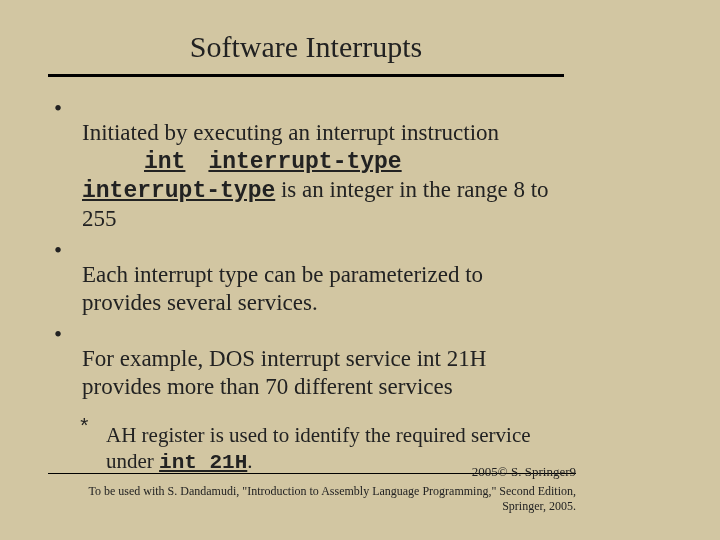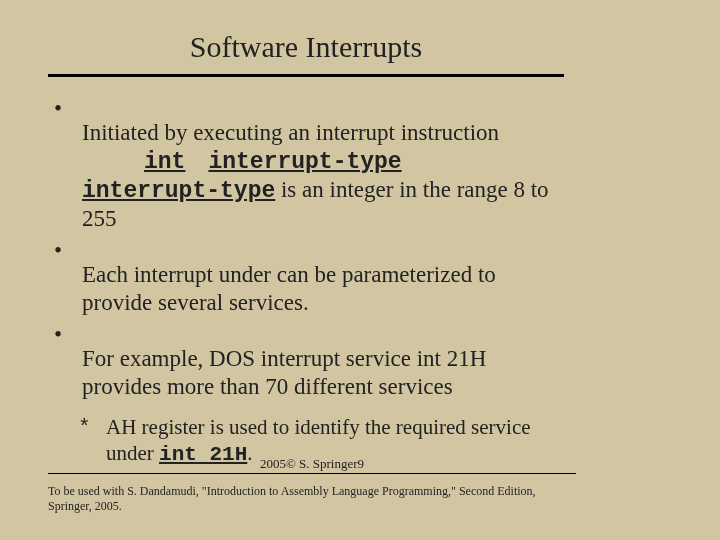--- a/index.html
+++ b/index.html
@@ -73,36 +73,37 @@
   }
   .sub .smark {
     width: 28px;
     flex: 0 0 28px;
     text-align: left;
     font-family: "Courier New", Courier, monospace;
     padding-left: 30px;
   }
   .sub .scontent {
     flex: 1 1 auto;
+    margin-top: 8px;
   }
   .footer {
     position: absolute;
     left: 48px;
     right: 48px;
     bottom: 26px;
     font-size: 13px;
   }
   .footer .row {
     display: flex;
-    justify-content: center;
+    justify-content: flex-end;
     align-items: baseline;
-    margin-bottom: 12px;
+    margin-bottom: 4px;
   }
   .footer .cite {
-    text-align: left;
+    text-align: right;
     font-size: 12px;
   }
 </style>
 </head>
 <body>
 
 <div class="slide">
 
   <div class="title">Software Interrupts</div>
   <hr class="rule">
@@ -115,21 +116,21 @@
         <span>Initiated by executing an interrupt instruction</span>
         <span class="syntax">
           <span class="mono">int</span>&nbsp;&nbsp;&nbsp;&nbsp;<span class="mono">interrupt-type</span>
         </span>
         <span class="mono">interrupt-type</span><span> is an integer in the range 8 to 255</span>
       </div>
     </div>
 
     <div class="b1">
       <div class="mark">•</div>
-      <div class="content">Each interrupt under can be parameterized to provide several services.</div>
+      <div class="content">Each interrupt type can be parameterized to provides several services.</div>
     </div>
 
     <div class="b1">
       <div class="mark">•</div>
       <div class="content">For example, DOS interrupt service int  21H provides more than 70 different services</div>
     </div>
 
     <div class="sub">
       <div class="smark">*</div>
       <div class="scontent">

